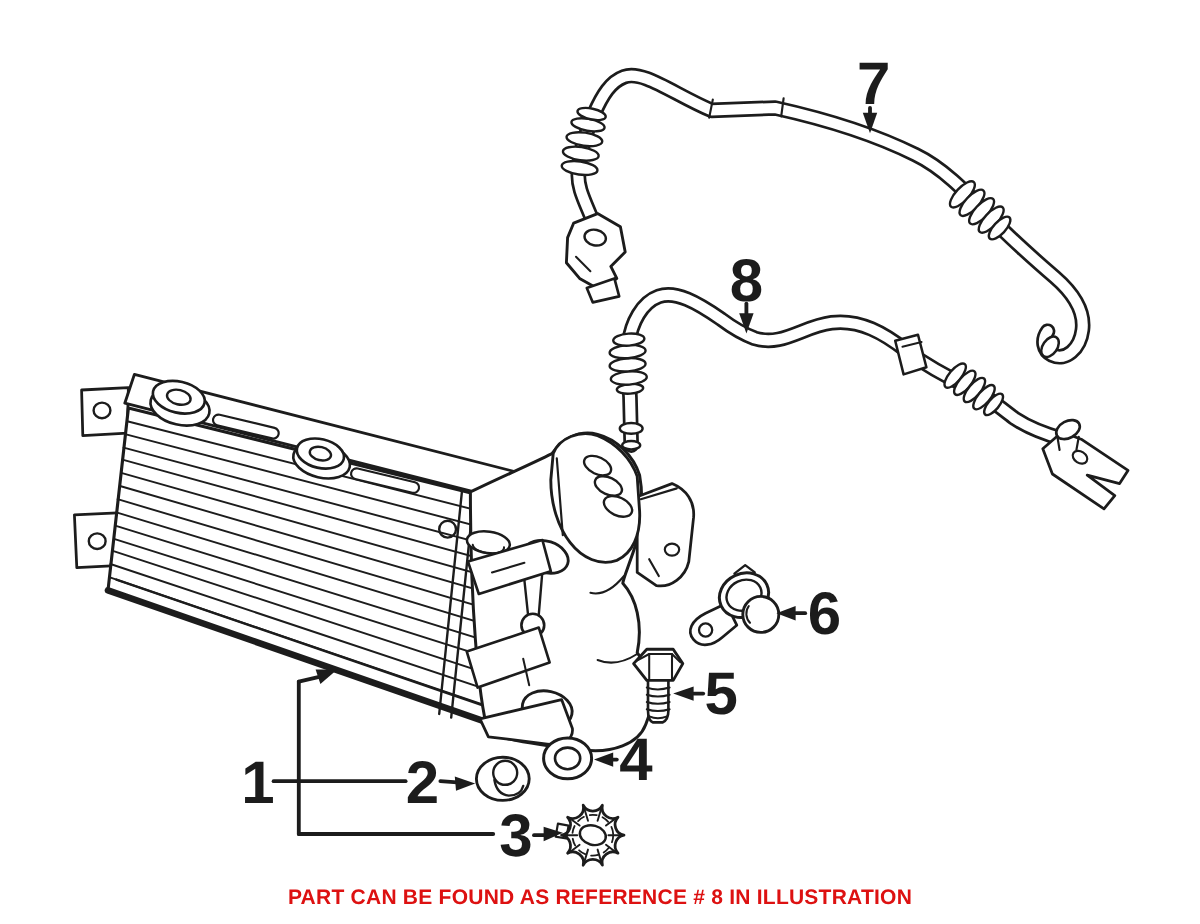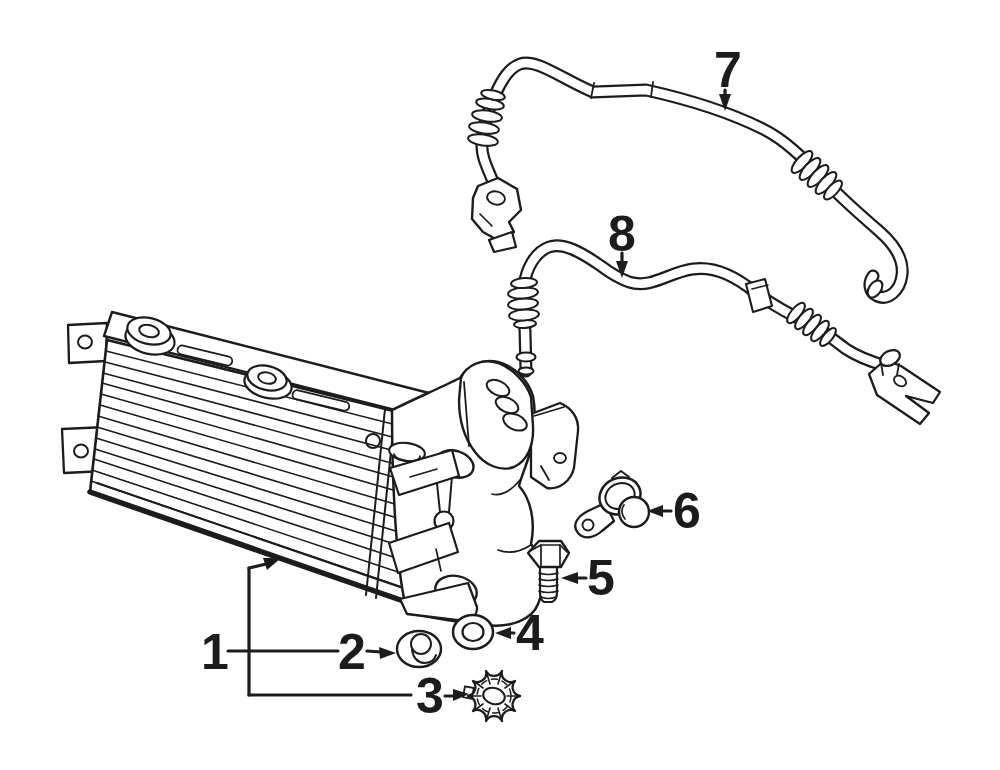--- a/index.html
+++ b/index.html
@@ -271,13 +271,14 @@
     <text class="ref-label" x="352" y="652" text-anchor="middle" dominant-baseline="central">2</text>
     <text class="ref-label" x="430" y="696" text-anchor="middle" dominant-baseline="central">3</text>
     <text class="ref-label" x="530" y="633" text-anchor="middle" dominant-baseline="central">4</text>
     <text class="ref-label" x="601" y="578" text-anchor="middle" dominant-baseline="central">5</text>
     <text class="ref-label" x="687" y="511" text-anchor="middle" dominant-baseline="central">6</text>
     <text class="ref-label" x="728" y="70" text-anchor="middle" dominant-baseline="central">7</text>
     <text class="ref-label" x="622" y="234" text-anchor="middle" dominant-baseline="central">8</text>
   </g>
 </svg>
 
+<div class="caption">PART CAN BE FOUND AS REFERENCE # 8 IN ILLUSTRATION</div>
 </div>
 
 </body></html>

